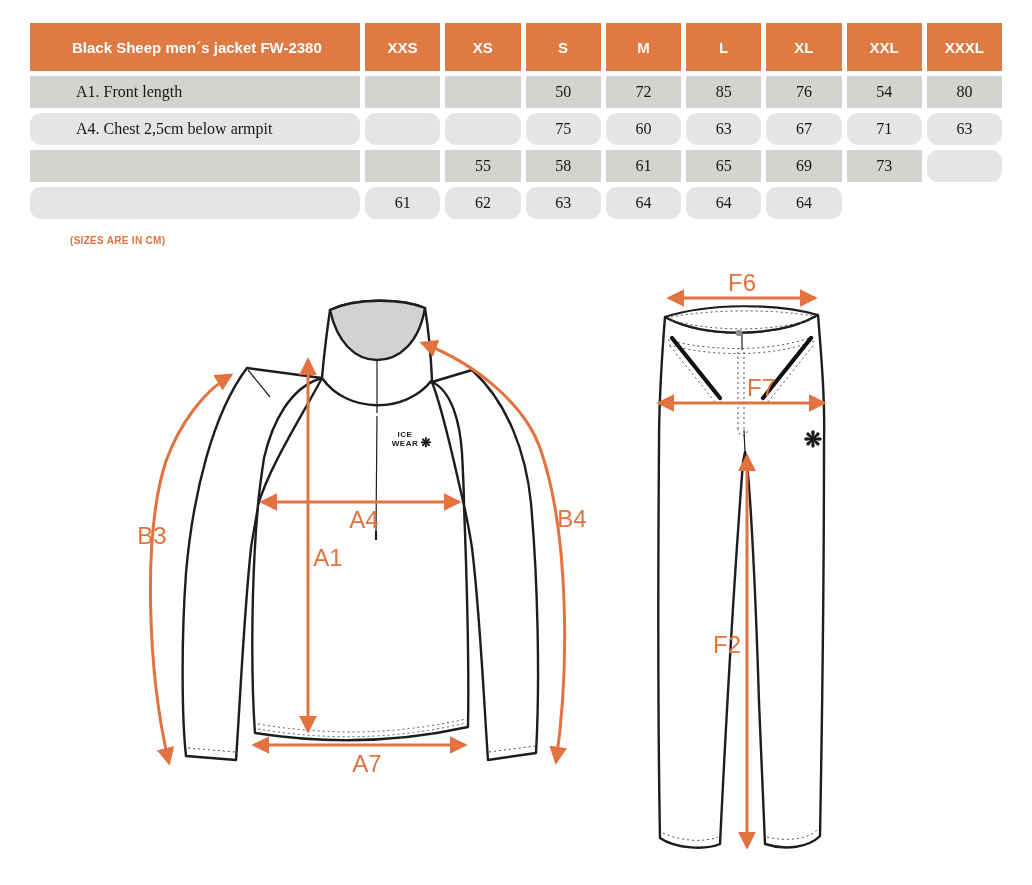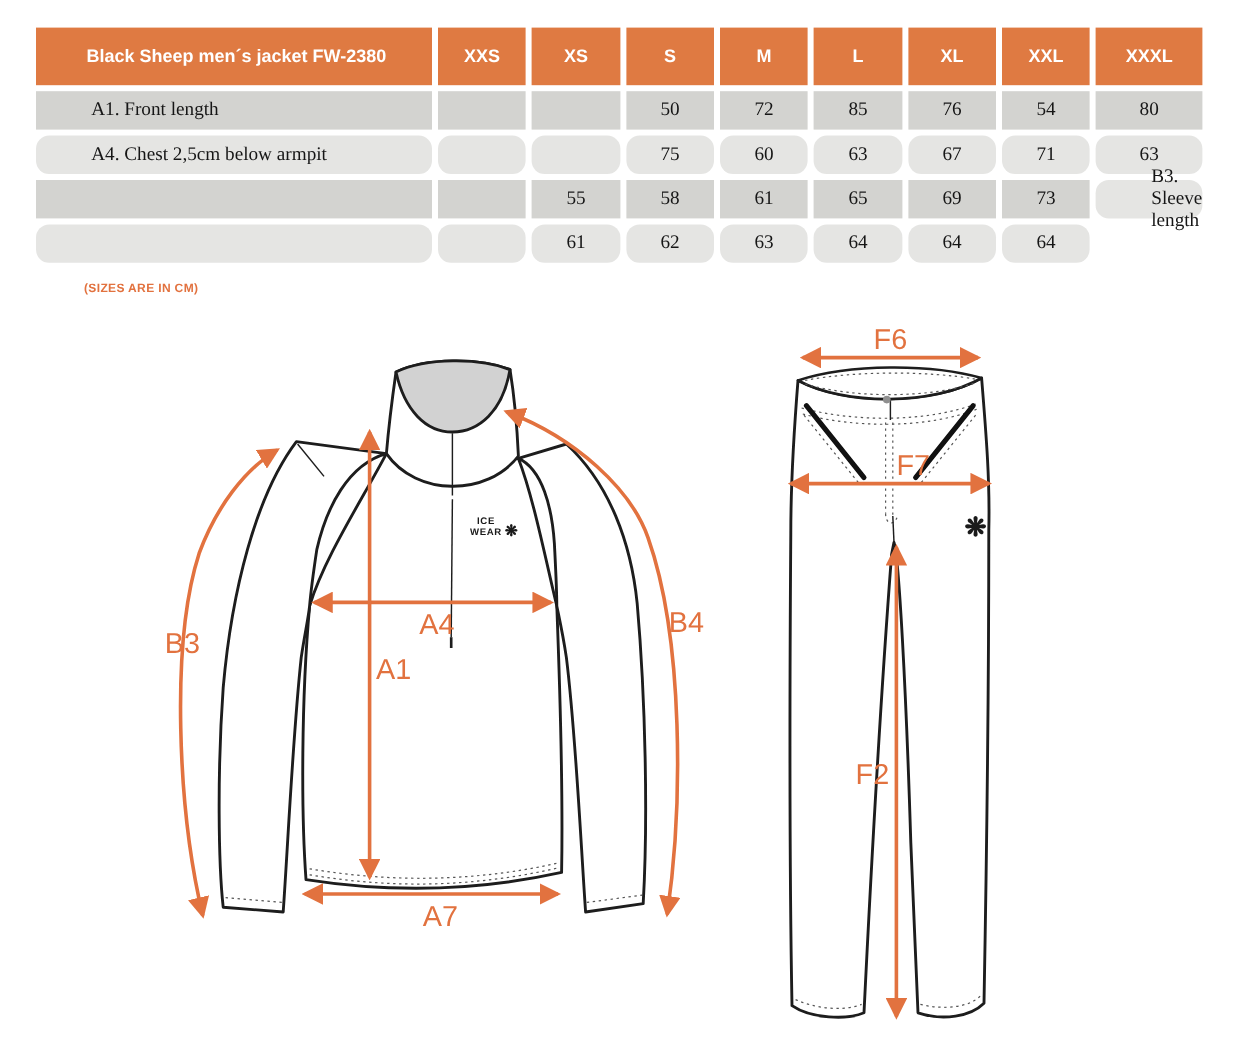--- a/index.html
+++ b/index.html
@@ -77,21 +77,20 @@
 
     <div class="vc dark"></div>
     <div class="vc dark"></div>
     <div class="vc dark">55</div>
     <div class="vc dark">58</div>
     <div class="vc dark">61</div>
     <div class="vc dark">65</div>
     <div class="vc dark">69</div>
     <div class="vc dark">73</div>
 
-    <div class="lc light">B3. Sleeve length</div>
     <div class="vc light"></div>
     <div class="vc light"></div>
     <div class="vc light">61</div>
     <div class="vc light">62</div>
     <div class="vc light">63</div>
     <div class="vc light">64</div>
     <div class="vc light">64</div>
     <div class="vc light">64</div>
   </div>
 

